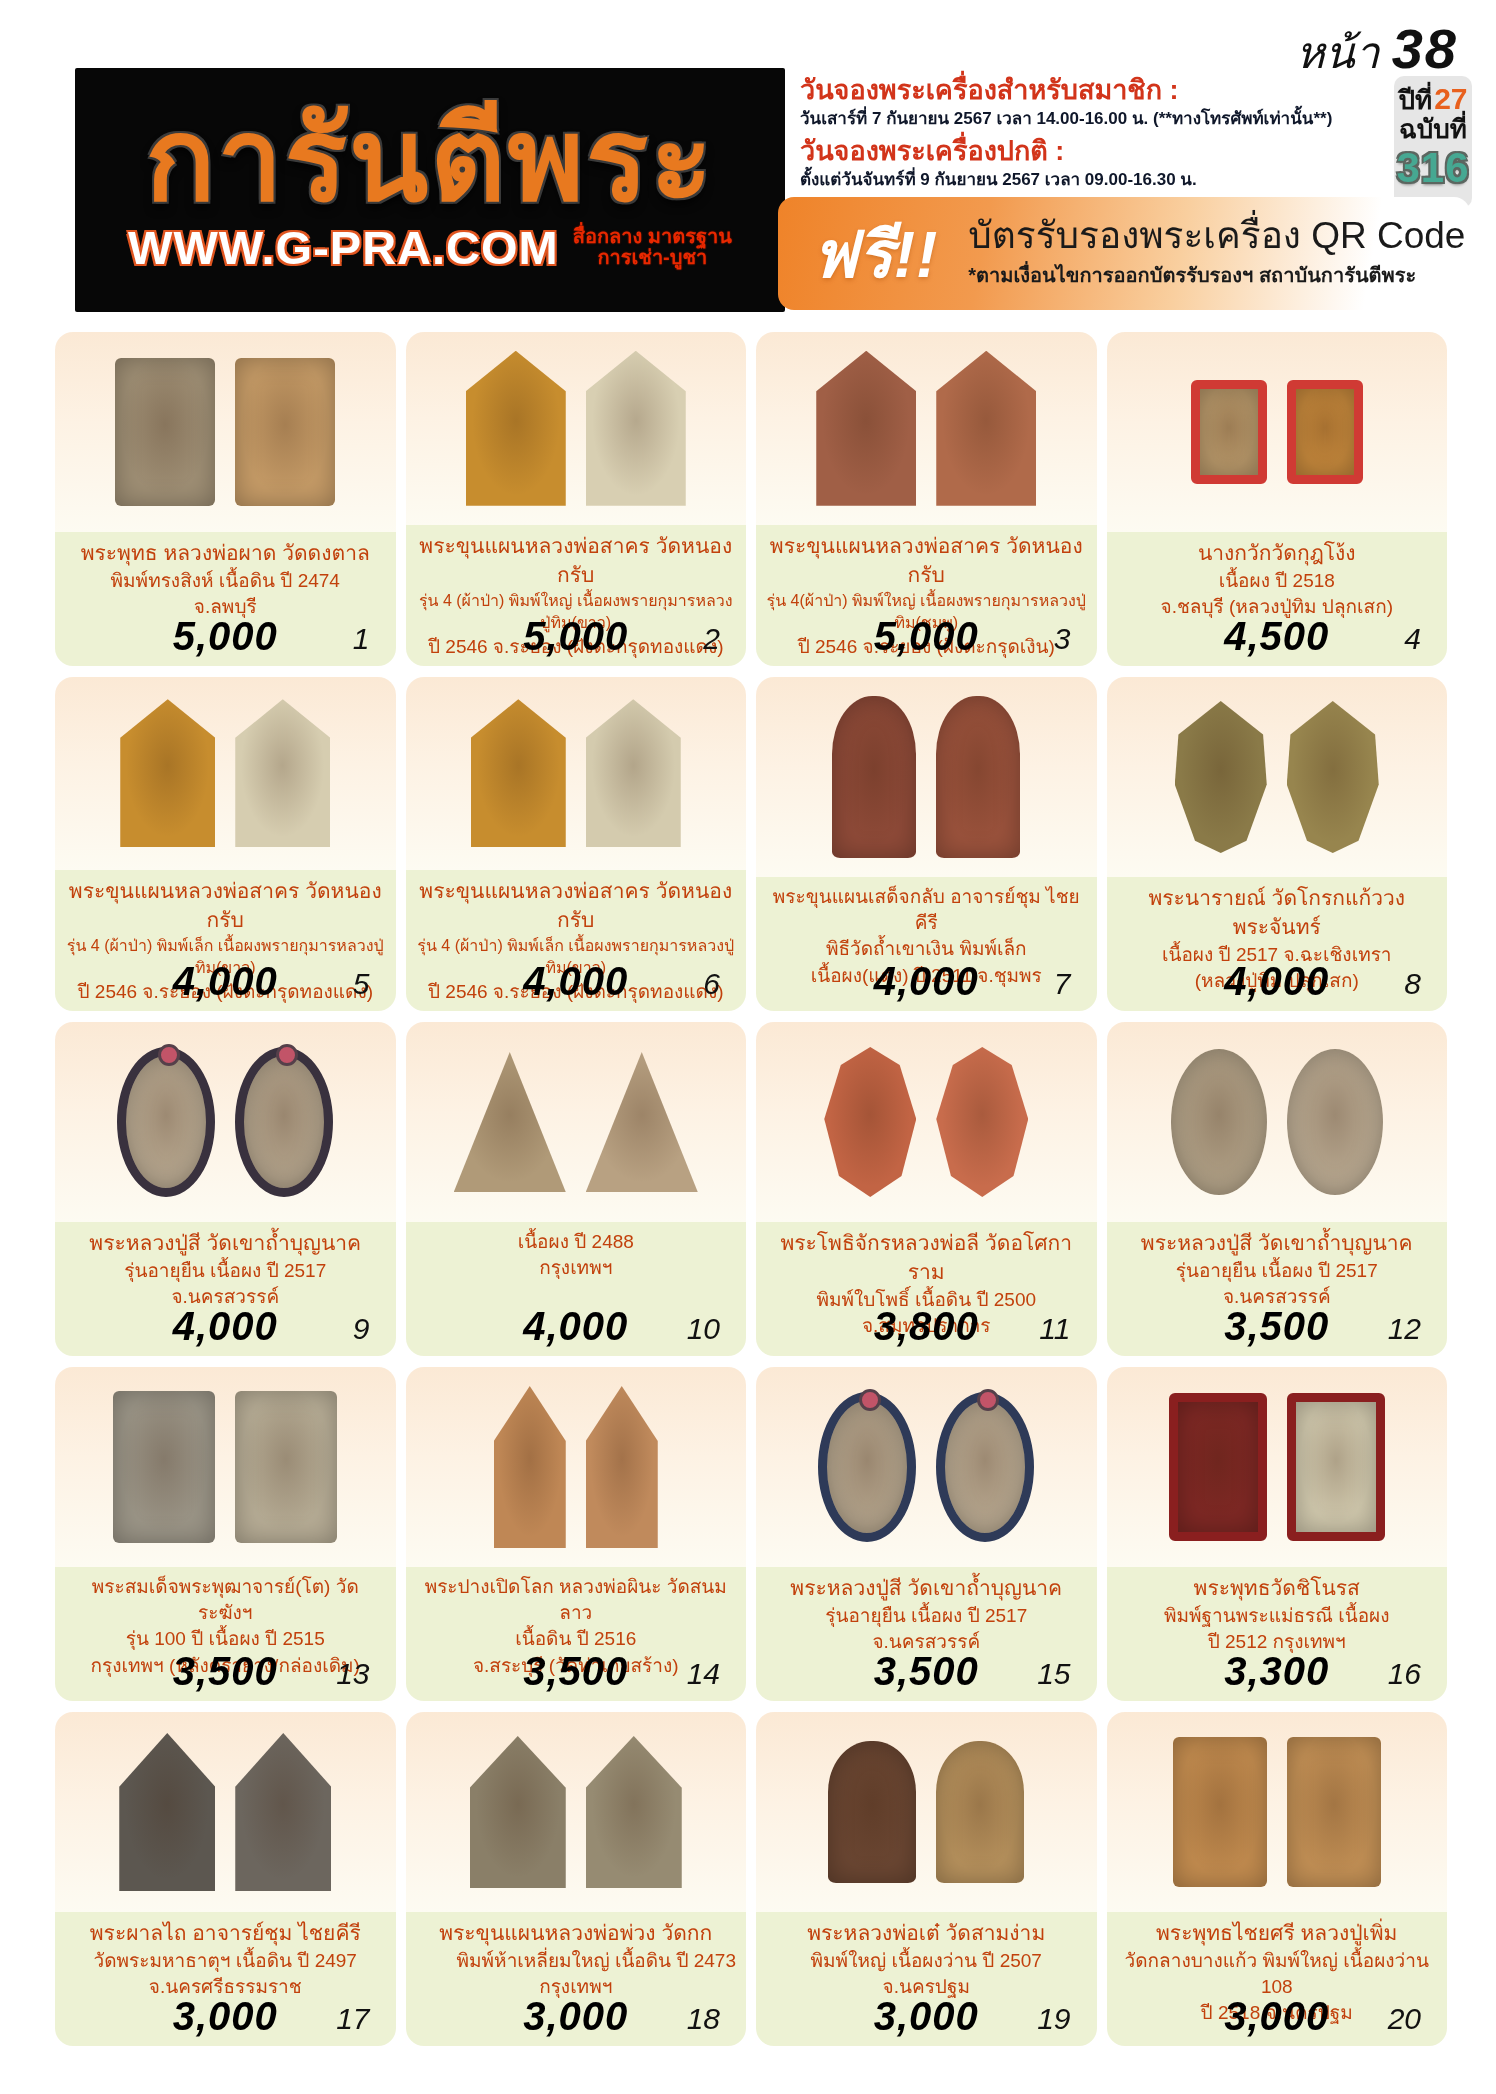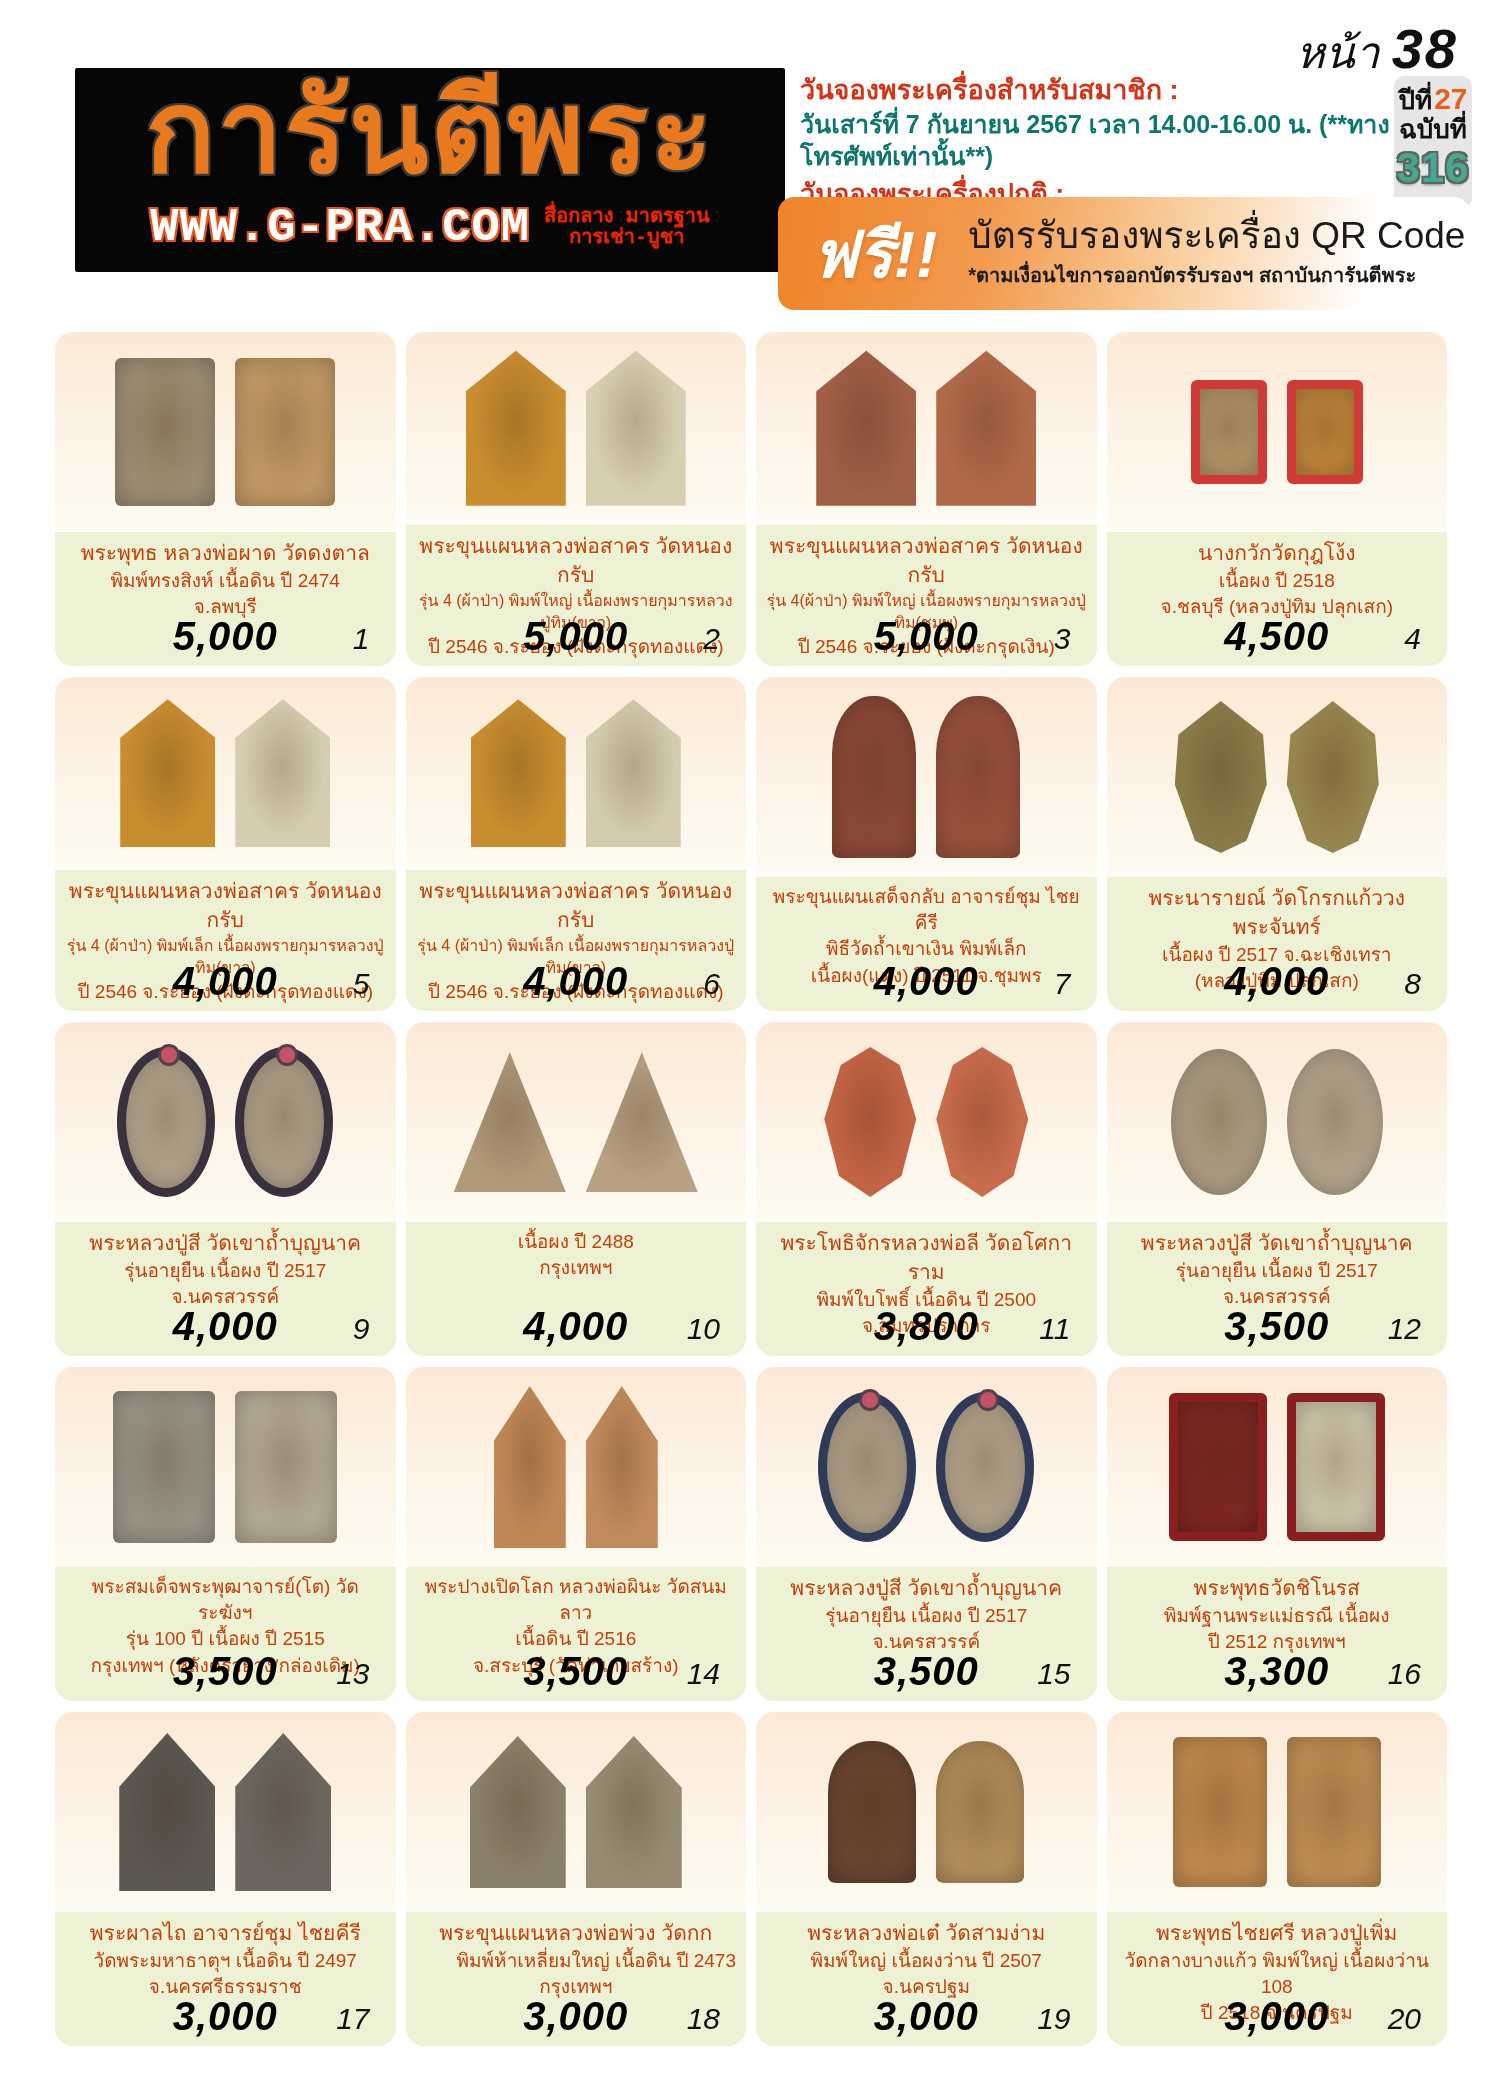--- a/index.html
+++ b/index.html
@@ -3,33 +3,33 @@
 <meta charset="utf-8">
 <style>
   html,body{margin:0;padding:0;background:#fff;}
   .page{position:relative;width:1496px;height:2094px;background:#fff;overflow:hidden;
         font-family:"Liberation Sans",sans-serif;color:#111;}
 
   
   .page-no{position:absolute;top:16px;right:38px;font-style:italic;font-size:44px;color:#111;}
   .page-no .n{font-size:56px;font-weight:bold;letter-spacing:2px;}
 
-  .logo-box{position:absolute;left:75px;top:68px;width:710px;height:204px;background:#070707;
-            display:flex;flex-direction:column;align-items:center;justify-content:center;border-radius:2px;font-family:Liberation Mono, monospace;}
+  .logo-box{position:absolute;left:75px;top:68px;width:710px;height:244px;background:#070707;
+            display:flex;flex-direction:column;align-items:center;justify-content:center;border-radius:2px;}
   .logo-title{font-size:116px;font-weight:bold;line-height:.95;color:#e8791f;letter-spacing:2px;
               text-shadow:-2px -2px 0 #3a3a3a,2px -2px 0 #3a3a3a,-2px 2px 0 #3a3a3a,2px 2px 0 #3a3a3a,0 6px 10px rgba(0,0,0,.8);}
   .logo-bottom{display:flex;align-items:center;gap:14px;margin-top:4px;}
   .logo-url{font-size:47px;font-weight:bold;color:#fff;letter-spacing:1px;
             text-shadow:-2px -2px 0 #e05520,2px -2px 0 #e05520,-2px 2px 0 #e05520,2px 2px 0 #e05520;}
   .logo-tags{display:flex;flex-direction:column;align-items:center;color:#e82800;font-weight:bold;
              font-size:20px;line-height:1.05;text-shadow:0 0 2px #7a1400;}
 
   .booking{position:absolute;left:800px;top:74px;width:600px;}
   .booking .red{color:#d2341a;font-weight:bold;font-size:27px;line-height:1.25;}
-  .booking .blk{color:#0f766e;font-weight:bold;font-size:25px;line-height:1.3;margin-bottom:5px;}
+  .booking .blk{color:#0f172a;font-weight:bold;font-size:17px;line-height:1.3;margin-bottom:5px;}
 
   .issue-box{position:absolute;left:1394px;top:76px;width:78px;height:132px;background:#e6e6e6;
              border-radius:10px;text-align:center;font-weight:bold;padding-top:6px;box-sizing:border-box;}
   .issue-box .row1{font-size:26px;color:#111;line-height:1.1;}
   .issue-box .yr{color:#e8601d;font-size:30px;margin-left:2px;}
   .issue-box .row2{font-size:26px;color:#111;line-height:1.1;}
   .issue-box .no{font-size:42px;line-height:1.15;color:#46a892;font-weight:bold;letter-spacing:1px;
                  text-shadow:-2px -2px 0 #5c6660,2px -2px 0 #5c6660,-2px 2px 0 #5c6660,2px 2px 0 #5c6660,0 3px 3px rgba(0,0,0,.4);}
 
   .banner{position:absolute;left:778px;top:197px;width:692px;height:113px;border-radius:16px;

